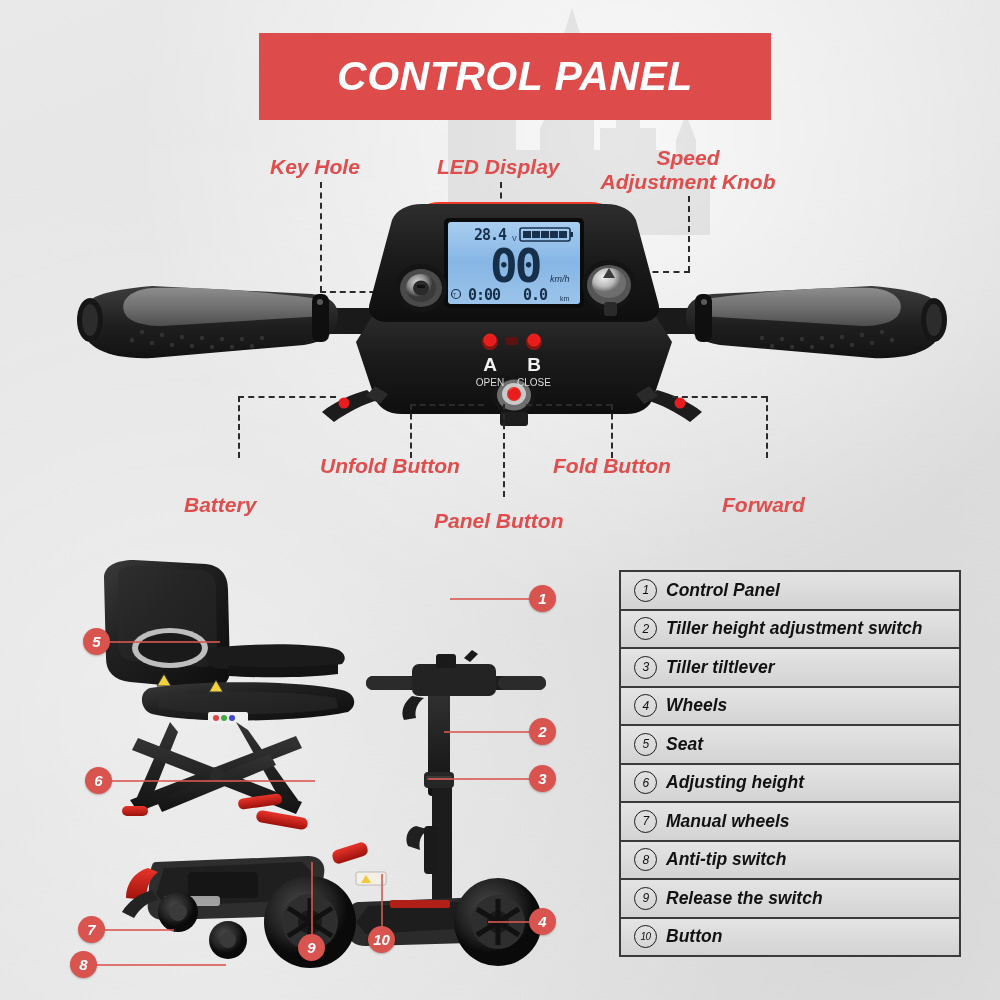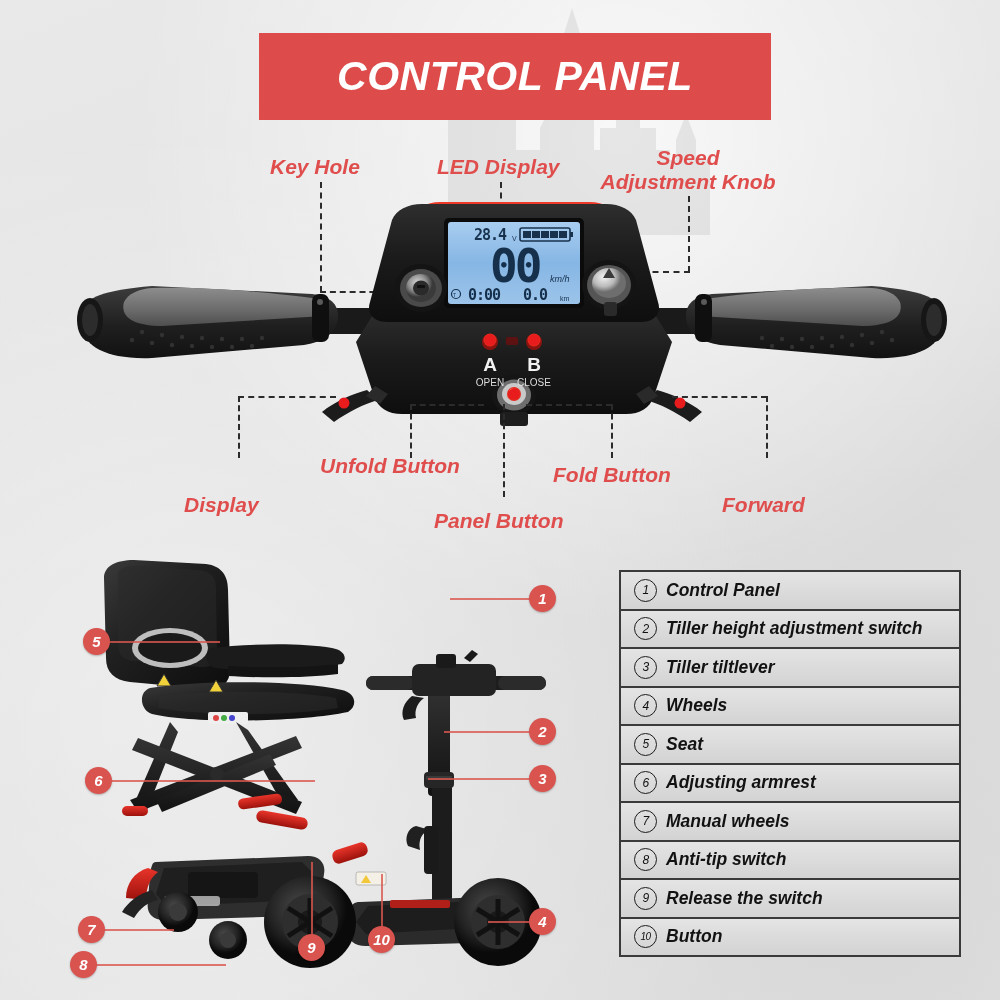--- a/index.html
+++ b/index.html
@@ -285,24 +285,24 @@
   <div class="dash-h" style="left:410px;top:404px;width:74px;"></div>
 
   <div class="dash-v" style="left:503px;top:404px;height:93px;"></div>
 
   <div class="dash-h" style="left:526px;top:404px;width:86px;"></div>
   <div class="dash-v" style="left:611px;top:404px;height:54px;"></div>
 
   <div class="dash-h" style="left:672px;top:396px;width:95px;"></div>
   <div class="dash-v" style="left:766px;top:396px;height:62px;"></div>
 
-  <div class="clabel" style="left:184px;top:493px;">Display</div>
+  <div class="clabel" style="left:184px;top:493px;">Battery</div>
   <div class="clabel" style="left:304px;top:454px;margin-left:16px;">Unfold Button</div>
   <div class="clabel" style="left:434px;top:509px;">Panel Button</div>
-  <div class="clabel" style="left:553px;top:454px;margin-top:9px;">Fold Button</div>
+  <div class="clabel" style="left:553px;top:454px;">Fold Button</div>
   <div class="clabel" style="left:722px;top:493px;">Forward</div>
 
   <div class="scooter">
     <svg width="540" height="430" viewBox="0 0 540 430">
       <defs>
         <linearGradient id="seatG" x1="0" y1="0" x2="1" y2="1">
           <stop offset="0%" stop-color="#3a3a3a"></stop>
             <stop offset="40%" stop-color="#202020"></stop>
             <stop offset="100%" stop-color="#0d0d0d"></stop>
         </linearGradient>
@@ -466,21 +466,21 @@
     <div class="lrow">
       <div class="lnum">4</div>
       <div class="ltext">Wheels</div>
     </div>
     <div class="lrow">
       <div class="lnum">5</div>
       <div class="ltext">Seat</div>
     </div>
     <div class="lrow">
       <div class="lnum">6</div>
-      <div class="ltext">Adjusting armrest</div>
+      <div class="ltext">Adjusting height</div>
     </div>
     <div class="lrow">
       <div class="lnum">7</div>
       <div class="ltext">Manual wheels</div>
     </div>
     <div class="lrow">
       <div class="lnum">8</div>
       <div class="ltext">Anti-tip switch</div>
     </div>
     <div class="lrow">

